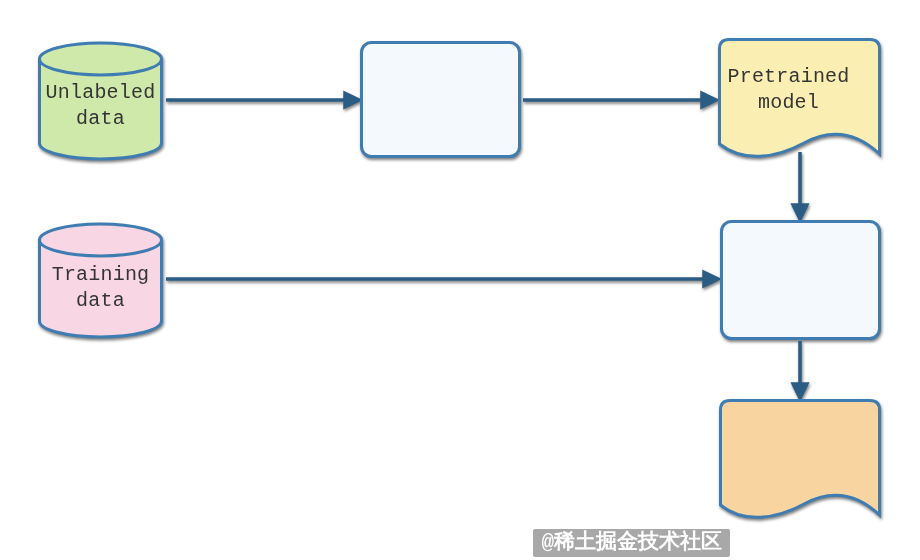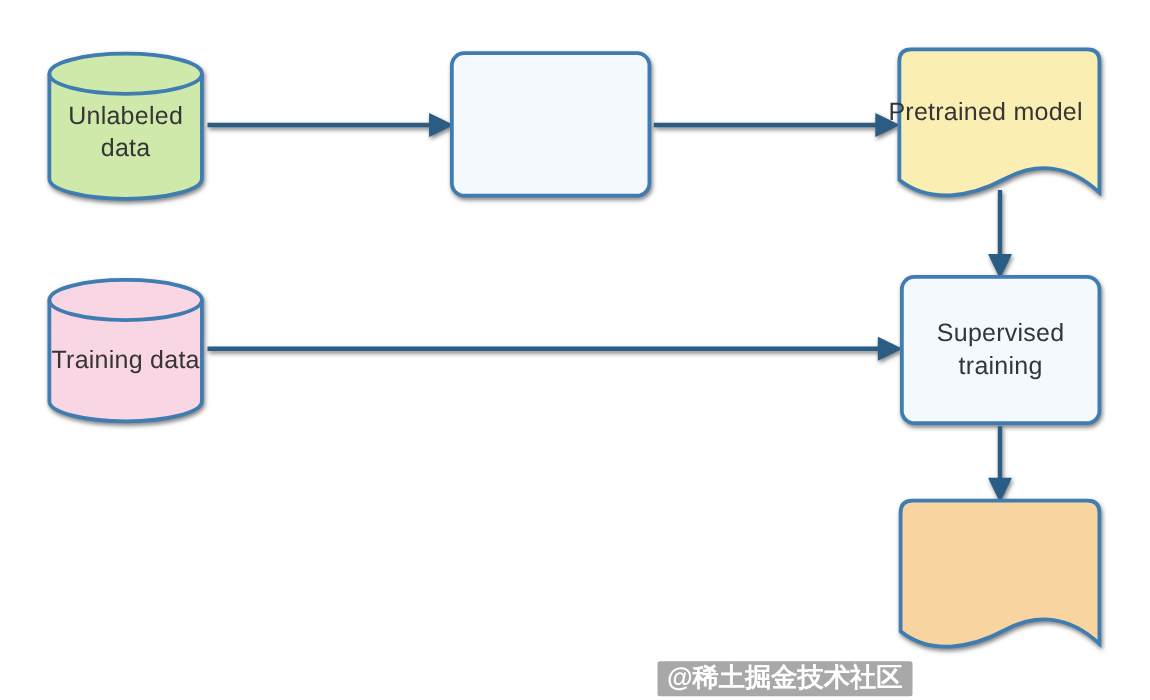--- a/index.html
+++ b/index.html
@@ -11,20 +11,21 @@
     width: 920px;
     height: 560px;
     overflow: hidden;
     font-family: "Liberation Sans", sans-serif;
   }
   .canvas {
     position: relative;
     width: 732px;
     height: 560px;
     background: #ffffff;
+    font-family: Liberation Mono, monospace;
   }
   .shapes {
     position: absolute;
     left: 0;
     top: 0;
     filter: drop-shadow(1px 2px 1.5px rgba(105,105,105,0.85));
   }
   .node-label {
     position: absolute;
     display: flex;
@@ -103,18 +104,17 @@
     </g>
   </svg>
 
   <div class="node-label" style="left:38px; top:54px; width:125px; height:104px;">Unlabeled data</div>
 
 
   <div class="node-label" style="left:707px; top:38px; width:163px; height:104px;">Pretrained model</div>
 
   <div class="node-label" style="left:38px; top:236px; width:125px; height:104px;">Training data</div>
 
-  <div class="node-label" style="left:720px; top:228px; width:161px; height:104px;">Supervised training</div>
 
 
   <div class="watermark">@稀土掘金技术社区</div>
 
 </div>
 
 </body></html>

